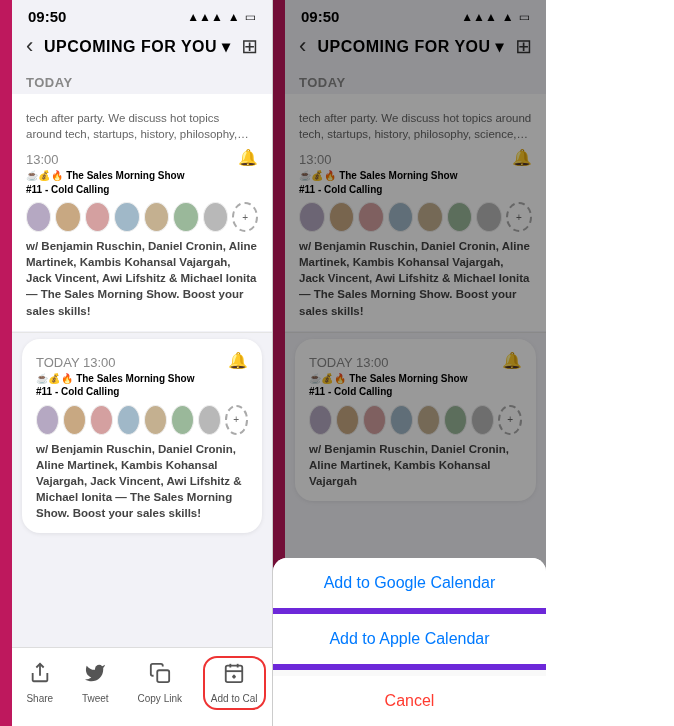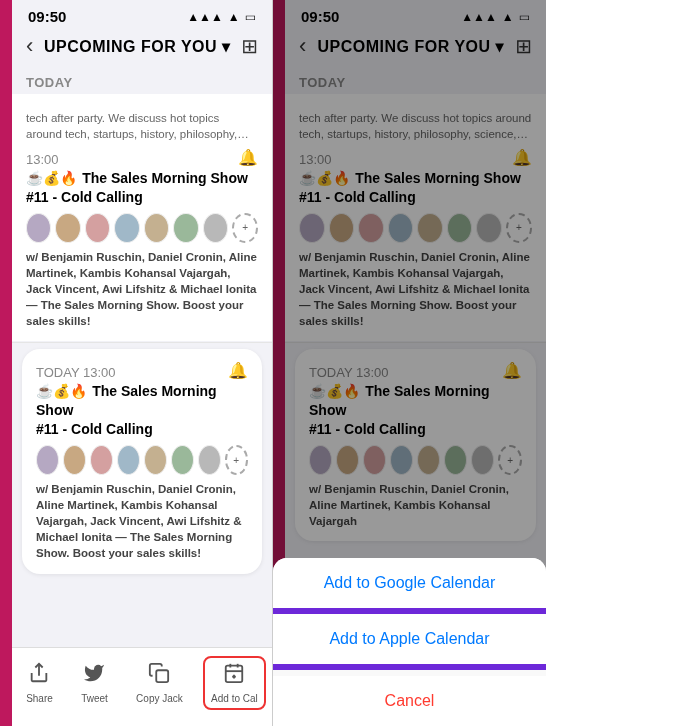--- a/index.html
+++ b/index.html
@@ -103,21 +103,21 @@
     }
     .event-time {
       font-size: 13px;
       color: #888;
     }
     .bell-icon {
       font-size: 16px;
       color: #888;
     }
     .event-title {
-      font-size: 14px;
+      font-size: 10px;
       font-weight: 700;
       color: #000;
       line-height: 1.35;
       margin-bottom: 6px;
     }
     .avatar-row {
       display: flex;
       gap: 4px;
       margin-bottom: 6px;
     }
@@ -162,21 +162,21 @@
       display: flex;
       flex-direction: column;
       align-items: center;
       gap: 3px;
       cursor: pointer;
       padding: 4px 8px;
     }
     .action-item.highlighted {
       background: #fff;
       border: 2px solid #e33;
-      border-radius: 8px;
+      border-radius: 14px;
       padding: 4px 6px;
     }
     .action-icon {
       font-size: 22px;
       color: #555;
     }
     .action-label {
       font-size: 10px;
       color: #555;
     }
@@ -327,21 +327,21 @@
       </span>
       <span class="action-label">Tweet</span>
     </div>
     <div class="action-item">
       <span class="action-icon">
         <svg width="22" height="22" viewBox="0 0 24 24" fill="none" stroke="#555" stroke-width="2">
           <rect x="9" y="9" width="13" height="13" rx="2" ry="2"></rect>
           <path d="M5 15H4a2 2 0 01-2-2V4a2 2 0 012-2h9a2 2 0 012 2v1"></path>
         </svg>
       </span>
-      <span class="action-label">Copy Jack</span>
+      <span class="action-label">Copy Link</span>
     </div>
     <div class="action-item highlighted">
       <span class="action-icon">
         <svg width="22" height="22" viewBox="0 0 24 24" fill="none" stroke="#555" stroke-width="2">
           <rect x="3" y="4" width="18" height="18" rx="2" ry="2"></rect>
           <line x1="16" y1="2" x2="16" y2="6"></line>
           <line x1="8" y1="2" x2="8" y2="6"></line>
           <line x1="3" y1="10" x2="21" y2="10"></line>
           <line x1="12" y1="14" x2="12" y2="18"></line>
           <line x1="10" y1="16" x2="14" y2="16"></line>

